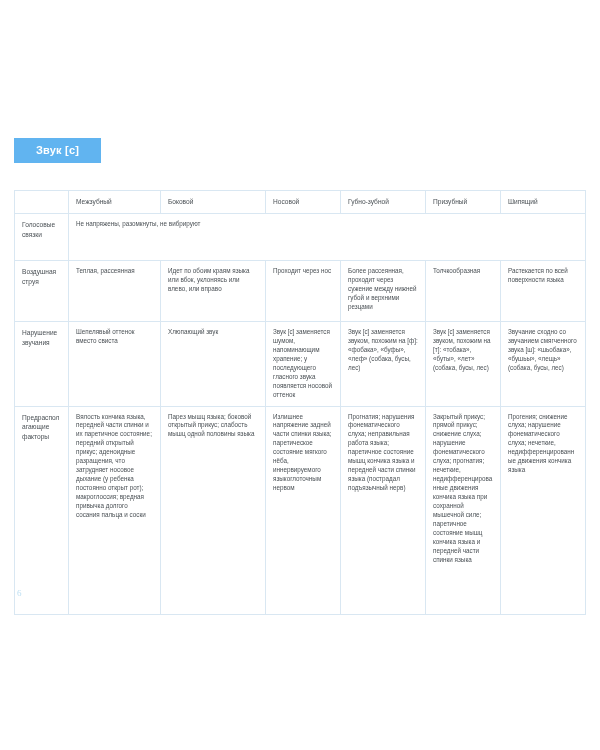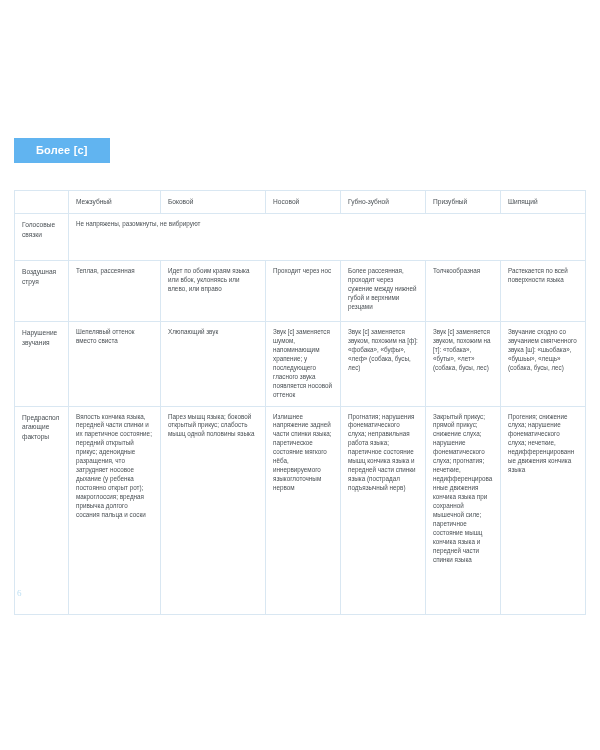--- a/index.html
+++ b/index.html
@@ -117,21 +117,21 @@
     color: #bcdff3;
     font-family: "Liberation Serif", "DejaVu Serif", serif;
   }
 </style>
 </head>
 <body>
 
 <div class="page">
 
   <div class="badge-wrap">
-    <span class="badge">Более [с]</span>
+    <span class="badge">Звук [с]</span>
   </div>
 
   <div class="table-wrap">
     <table class="data">
       <colgroup>
         <col class="c0">
           <col class="c1">
           <col class="c2">
           <col class="c3">
           <col class="c4">

